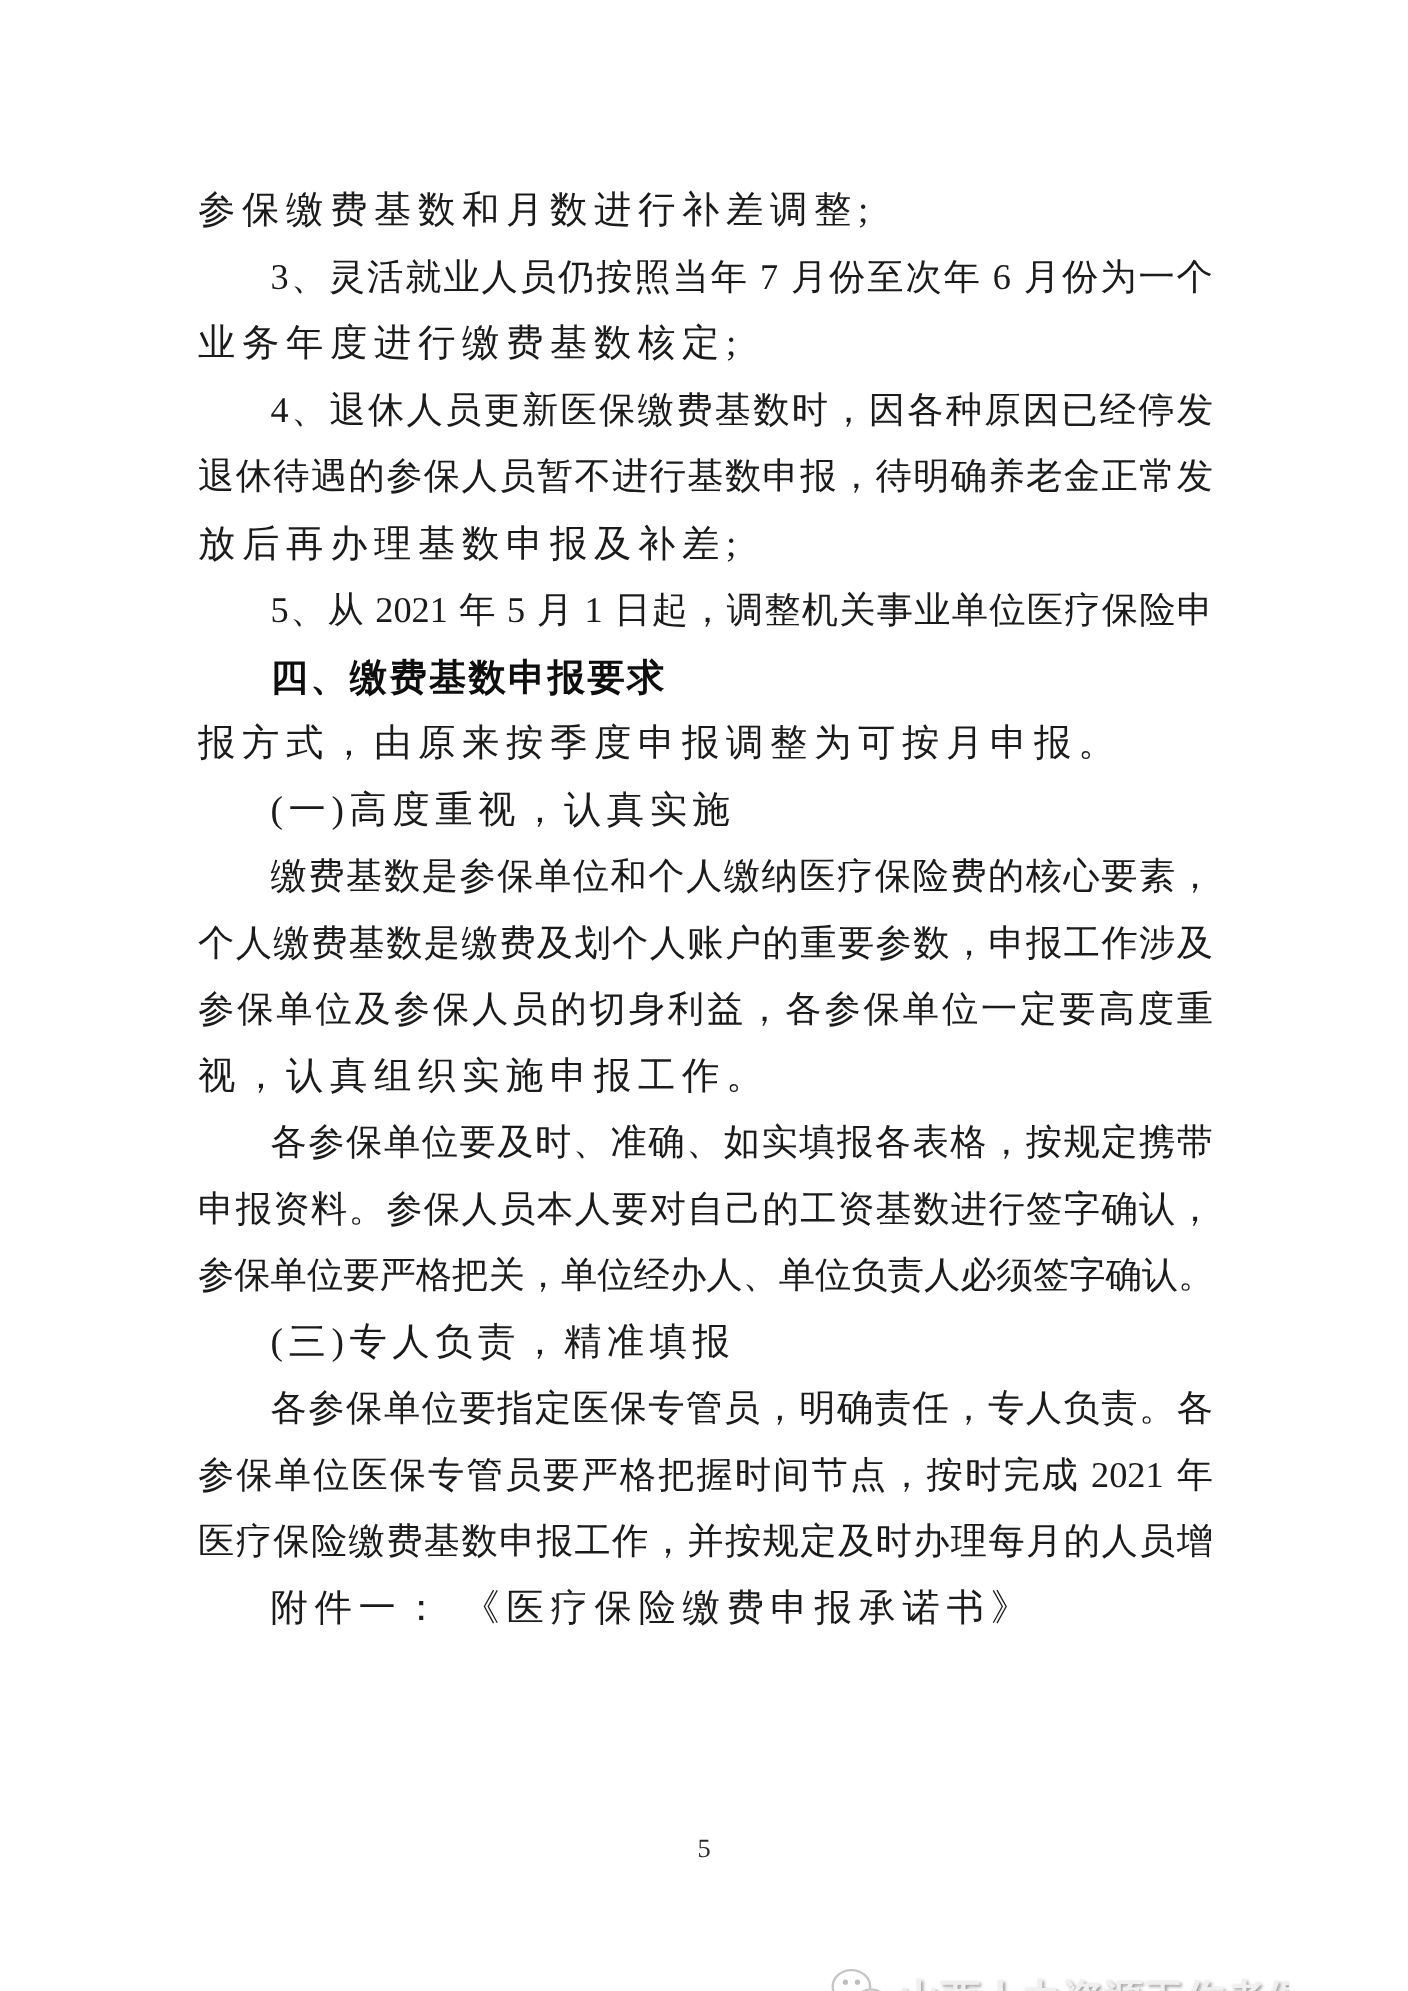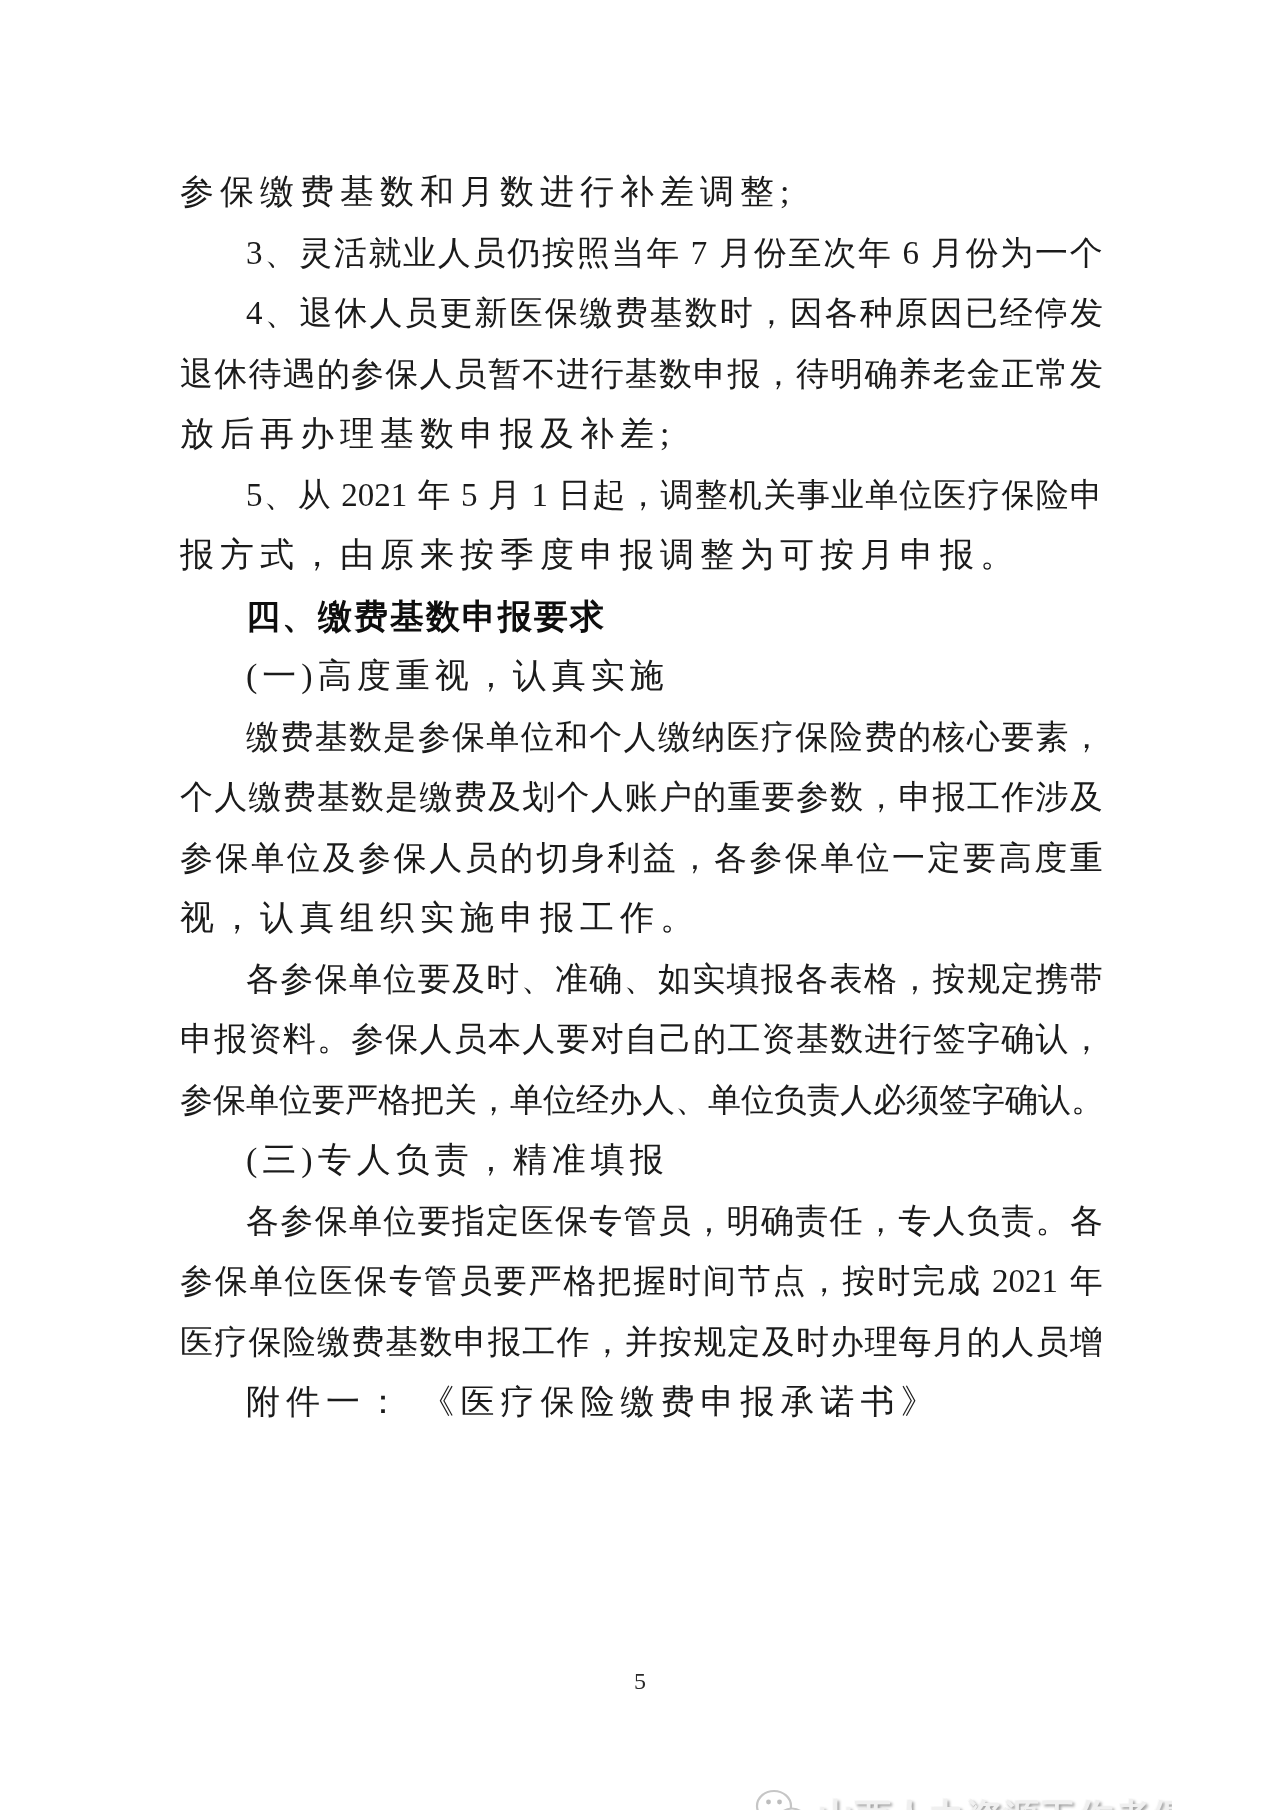--- a/index.html
+++ b/index.html
@@ -103,20 +103,21 @@
         <span>年</span>
         <span> </span>
         <span>6</span>
         <span> </span>
         <span>月</span>
         <span>份</span>
         <span>为</span>
         <span>一</span>
         <span>个</span>
       </div>
+      <div class="line body">业务年度进行缴费基数核定;</div>
       <div class="line body indent fill">
         <span>4</span>
         <span>、</span>
         <span>退</span>
         <span>休</span>
         <span>人</span>
         <span>员</span>
         <span>更</span>
         <span>新</span>
         <span>医</span>
@@ -192,22 +193,22 @@
         <span>事</span>
         <span>业</span>
         <span>单</span>
         <span>位</span>
         <span>医</span>
         <span>疗</span>
         <span>保</span>
         <span>险</span>
         <span>申</span>
       </div>
+      <div class="line heading indent">四、缴费基数申报要求</div>
       <div class="line body">报方式，由原来按季度申报调整为可按月申报。</div>
-      <div class="line heading indent">四、缴费基数申报要求</div>
       <div class="line subheading indent">(一)高度重视，认真实施</div>
       <div class="line body indent fill">
         <span>缴</span>
         <span>费</span>
         <span>基</span>
         <span>数</span>
         <span>是</span>
         <span>参</span>
         <span>保</span>
         <span>单</span>

